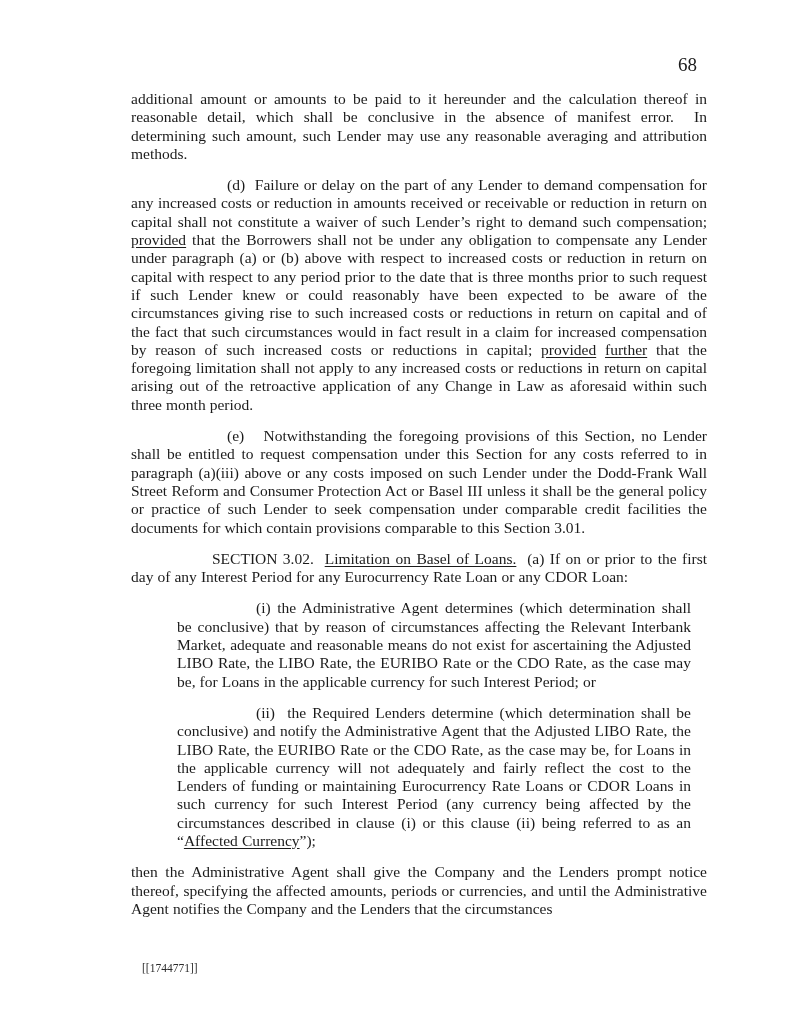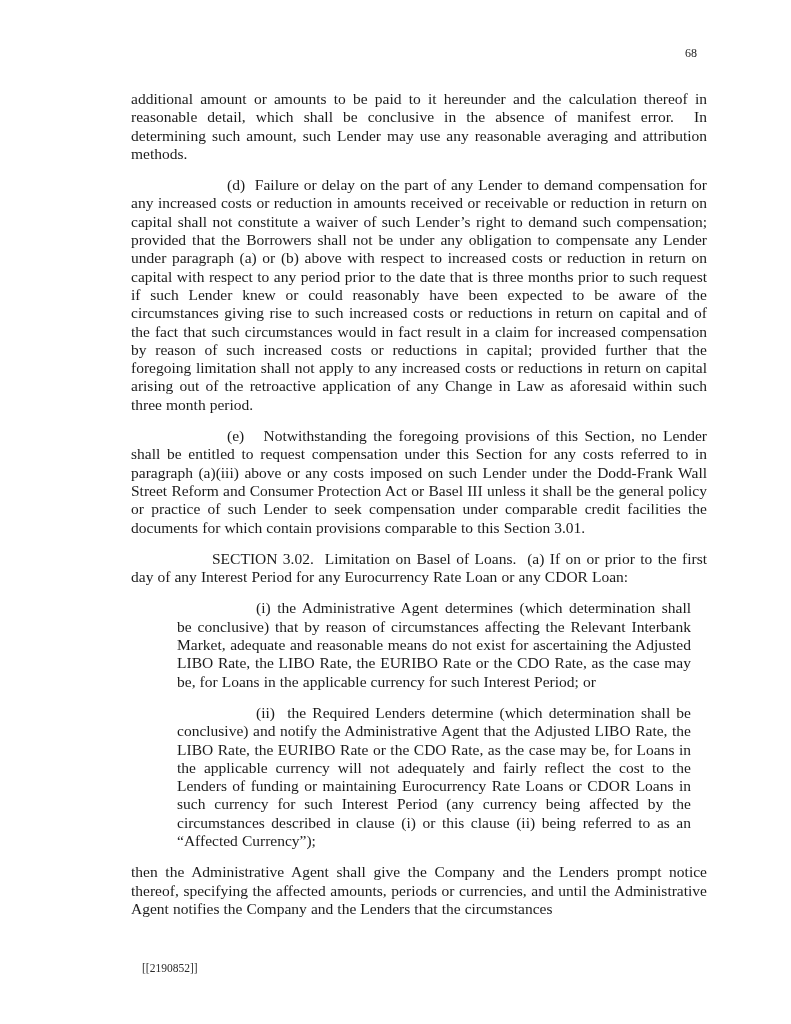--- a/index.html
+++ b/index.html
@@ -11,23 +11,23 @@
     position: relative;
     width: 791px;
     height: 1024px;
     background: #ffffff;
     overflow: hidden;
     font-family: "Liberation Serif", "DejaVu Serif", serif;
     color: #1b1b1b;
   }
   .page-number {
     position: absolute;
-    top: 44px;
+    top: 56px;
     right: 94px;
-    font-size: 12px;
+    font-size: 19px;
     line-height: 18.3px;
   }
   .content {
     position: absolute;
     left: 131px;
     top: 90px;
     width: 576px;
   }
   .para {
     margin: 0 0 13px 0;
@@ -37,21 +37,21 @@
     word-spacing: 0.2px;
   }
   .para:last-child { margin-bottom: 0; }
   .indent-body { text-indent: 96px; }
   .indent-section { text-indent: 81px; }
   .quote {
     margin-left: 46px;
     margin-right: 16px;
     text-indent: 79px;
   }
-  .u { text-underline-offset: 2px; }
+  .u { text-decoration: underline; text-underline-offset: 2px; }
   .doc-footer {
     position: absolute;
     left: 142px;
     top: 961px;
     font-size: 11.5px;
     line-height: 14px;
     color: #2a2a2a;
   }
 </style>
 </head>
@@ -72,15 +72,15 @@
     <p class="para indent-section"><span>SECTION 3.02.&nbsp; </span><span class="u">Limitation on Basel of Loans.</span><span>&nbsp; (a) If on or prior to the first day of any Interest Period for any Eurocurrency Rate Loan or any CDOR Loan:</span></p>
 
     <p class="para quote"><span>(i) the Administrative Agent determines (which determination shall be conclusive) that by reason of circumstances affecting the Relevant Interbank Market, adequate and reasonable means do not exist for ascertaining the Adjusted LIBO Rate, the LIBO Rate, the EURIBO Rate or the CDO Rate, as the case may be, for Loans in the applicable currency for such Interest Period; or</span></p>
 
     <p class="para quote"><span>(ii)&nbsp; the Required Lenders determine (which determination shall be conclusive) and notify the Administrative Agent that the Adjusted LIBO Rate, the LIBO Rate, the EURIBO Rate or the CDO Rate, as the case may be, for Loans in the applicable currency will not adequately and fairly reflect the cost to the Lenders of funding or maintaining Eurocurrency Rate Loans or CDOR Loans in such currency for such Interest Period (any currency being affected by the circumstances described in clause (i) or this clause (ii) being referred to as an “</span><span class="u">Affected Currency</span><span>”);</span></p>
 
     <p class="para"><span>then the Administrative Agent shall give the Company and the Lenders prompt notice thereof, specifying the affected amounts, periods or currencies, and until the Administrative Agent notifies the Company and the Lenders that the circumstances</span></p>
 
   </div>
 
-  <div class="doc-footer">[[2190852]]</div>
+  <div class="doc-footer">[[1744771]]</div>
 
 </div>
 
 </body></html>

